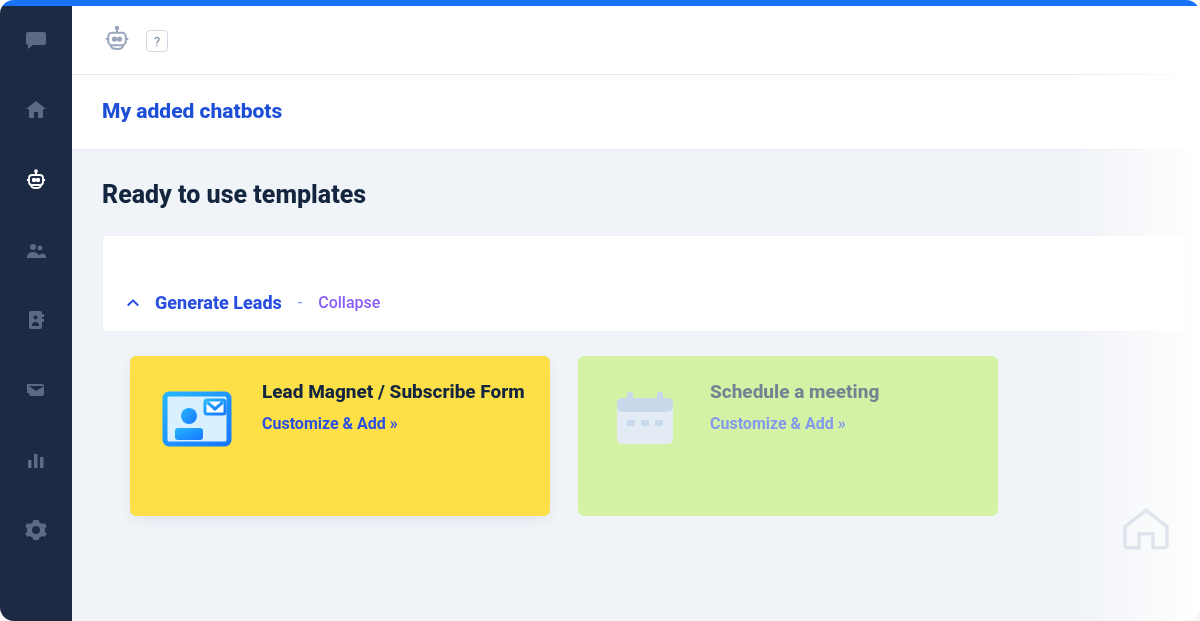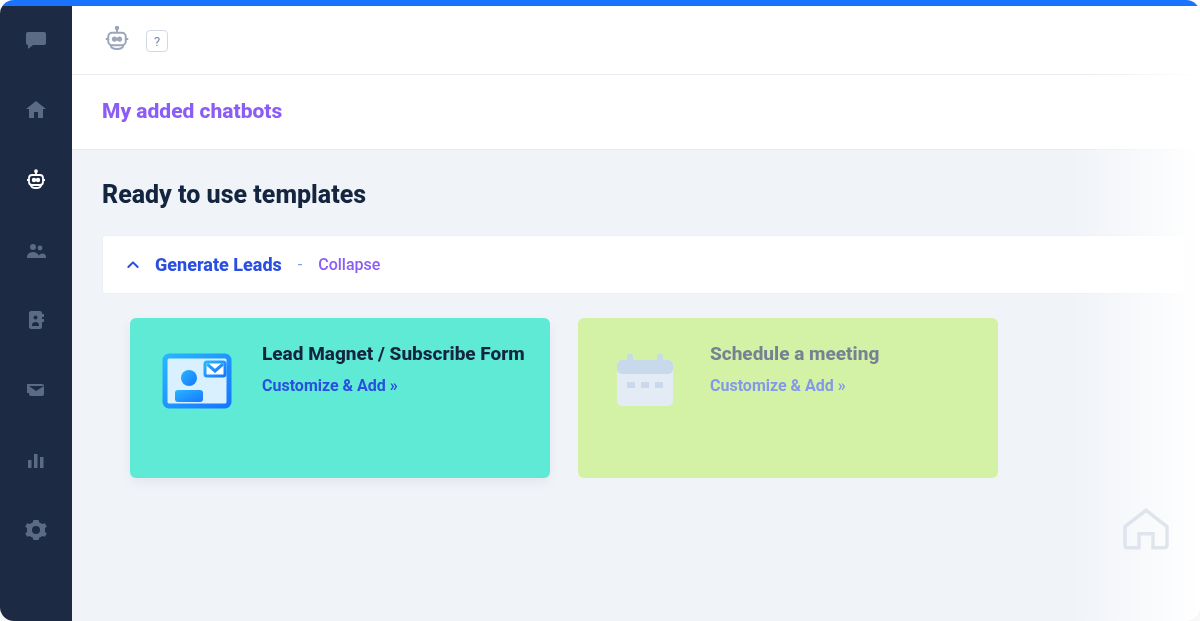--- a/index.html
+++ b/index.html
@@ -78,21 +78,21 @@
     background: #fff;
   }
   .subheader {
     background: #ffffff;
     border-bottom: 1px solid #e6eaf0;
     padding: 24px 30px 26px 30px;
   }
   .subheader h2 {
     font-size: 21px;
     font-weight: 800;
-    color: #8b5cf6;
+    color: #1d4ed8;
   }
   .content {
     padding: 30px 14px 0 30px;
     flex: 1;
     min-height: 0;
     overflow: hidden;
   }
   .content h2.section {
     font-size: 25px;
     font-weight: 800;
@@ -104,20 +104,21 @@
     border: 1px solid #eceff4;
     border-radius: 4px;
     padding: 0;
   }
   .group-head {
     display: flex;
     align-items: center;
     gap: 14px;
     padding: 18px 22px;
     cursor: pointer;
+    margin-top: 38px;
   }
   .chev { color: #2a4fe0; display:flex; }
   .chev svg { width: 16px; height: 16px; }
   .group-title {
     font-size: 18px;
     font-weight: 800;
     color: #2a4fe0;
   }
   .group-sep { color: #2a4fe0; opacity: .6; margin: 0 2px; }
   .group-toggle {
@@ -125,21 +126,21 @@
     font-weight: 500;
     color: #8b5cf6;
   }
   .cards {
     display: flex;
     gap: 28px;
     padding: 24px 28px 28px 28px;
     background: #f0f3f8;
   }
   .card {
-    background: #5eead4;
+    background: #fde047;
     border-radius: 6px;
     box-shadow: 0 4px 12px rgba(16,30,54,0.06);
     padding: 24px 24px 22px 24px;
     display: flex;
     gap: 22px;
     width: 420px;
     min-height: 160px;
   }
   .card .icon-slot {
     width: 86px;

